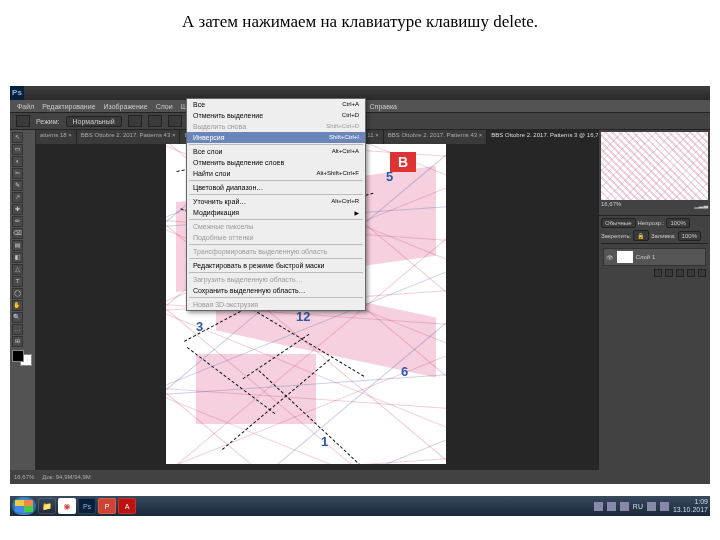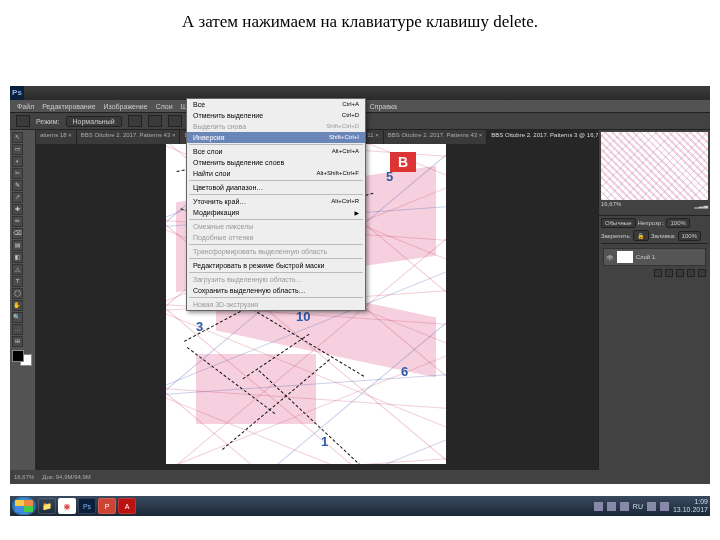--- a/index.html
+++ b/index.html
@@ -252,21 +252,21 @@
             <div class="dash" style="top: 212px; left: 70px; width: 80px; transform: rotate(-34deg);"></div>
             <div class="dash" style="top: 236px; left: 10px; width: 110px; transform: rotate(37deg);"></div>
             <div class="dash" style="top: 260px; left: 40px; width: 140px; transform: rotate(-40deg);"></div>
             <div class="dash" style="top: 284px; left: 70px; width: 170px; transform: rotate(43deg);"></div>
             <div class="num" style="left: 155px; top: 290px;">1</div>
             <div class="num" style="left: 30px; top: 175px;">3</div>
             <div class="num" style="left: 40px; top: 60px;">4</div>
             <div class="num" style="left: 220px; top: 25px;">5</div>
             <div class="num" style="left: 235px; top: 220px;">6</div>
             <div class="num" style="left: 30px; top: 140px;">8</div>
-            <div class="num" style="left: 130px; top: 165px;">10</div>
+            <div class="num" style="left: 130px; top: 165px;">12</div>
           </div>
       </div>
     </div>
 
     <div class="panels">
       <div class="nav">
         <div class="nav-thumb"></div>
         <div class="nav-ctrl">
           <span>16,67%</span>
           <span>▁▂▃</span>

